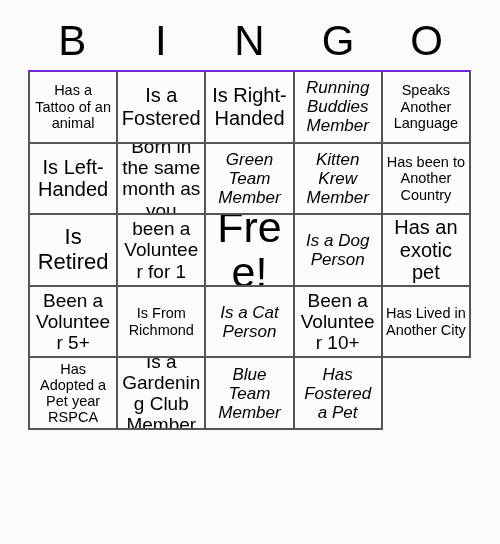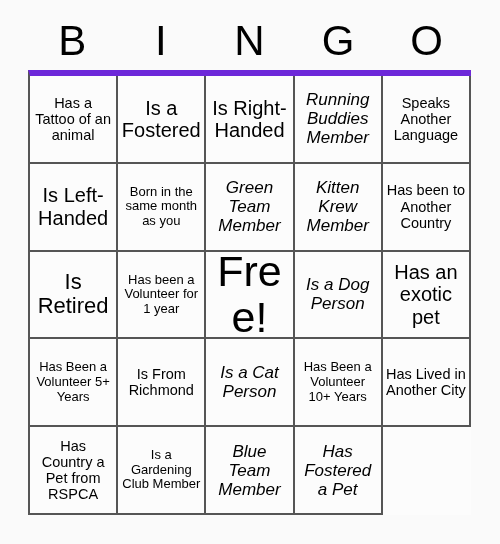--- a/index.html
+++ b/index.html
@@ -44,25 +44,25 @@
     letter-spacing: 0px;
     user-select: none;
   }
 
   
   .grid {
     position: absolute;
     left: 28px;
     top: 70px;
     width: 443px;
-    height: 445px;
+    height: 360px;
     display: grid;
     grid-template-columns: repeat(5, 1fr);
     grid-template-rows: repeat(5, 1fr);
-    border-top: 6px solid #6d28d9;
+    border-top: 2px solid #6d28d9;
     border-left: 2px solid #555555;
     box-sizing: border-box;
     background: #fcfcfc;
   }
 
   .cell {
     border-right: 2px solid #555555;
     border-bottom: 2px solid #555555;
     box-sizing: border-box;
     display: flex;
@@ -76,21 +76,21 @@
 
   .cell-text {
     display: block;
     width: 100%;
     line-height: 1.12;
     color: #000000;
     word-wrap: break-word;
   }
 
   
-  .cell[data-size="xs"]  .cell-text { font-size: 13px; }
+  .cell[data-size="xs"]  .cell-text { font-size: 19px; }
   .cell[data-size="s"]   .cell-text { font-size: 14.5px; }
   .cell[data-size="m"]   .cell-text { font-size: 17px; font-style: italic; }
   .cell[data-size="l"]   .cell-text { font-size: 20px; }
   .cell[data-size="xl"]  .cell-text { font-size: 22px; }
   .cell[data-size="free"] .cell-text { font-size: 43px; line-height: 1.05; }
 </style>
 </head>
 <body>
 
 <div class="card">
@@ -158,21 +158,21 @@
       <div class="cell" data-size="m">
         <span class="cell-text">Is a Cat Person</span>
       </div>
       <div class="cell" data-size="xs">
         <span class="cell-text">Has Been a Volunteer 10+ Years</span>
       </div>
       <div class="cell" data-size="s">
         <span class="cell-text">Has Lived in Another City</span>
       </div>
       <div class="cell" data-size="s">
-        <span class="cell-text">Has Country a Pet from RSPCA</span>
+        <span class="cell-text">Has Adopted a Pet year RSPCA</span>
       </div>
       <div class="cell" data-size="xs">
         <span class="cell-text">Is a Gardening Club Member</span>
       </div>
       <div class="cell" data-size="m">
         <span class="cell-text">Blue Team Member</span>
       </div>
       <div class="cell" data-size="m">
         <span class="cell-text">Has Fostered a Pet</span>
       </div>

